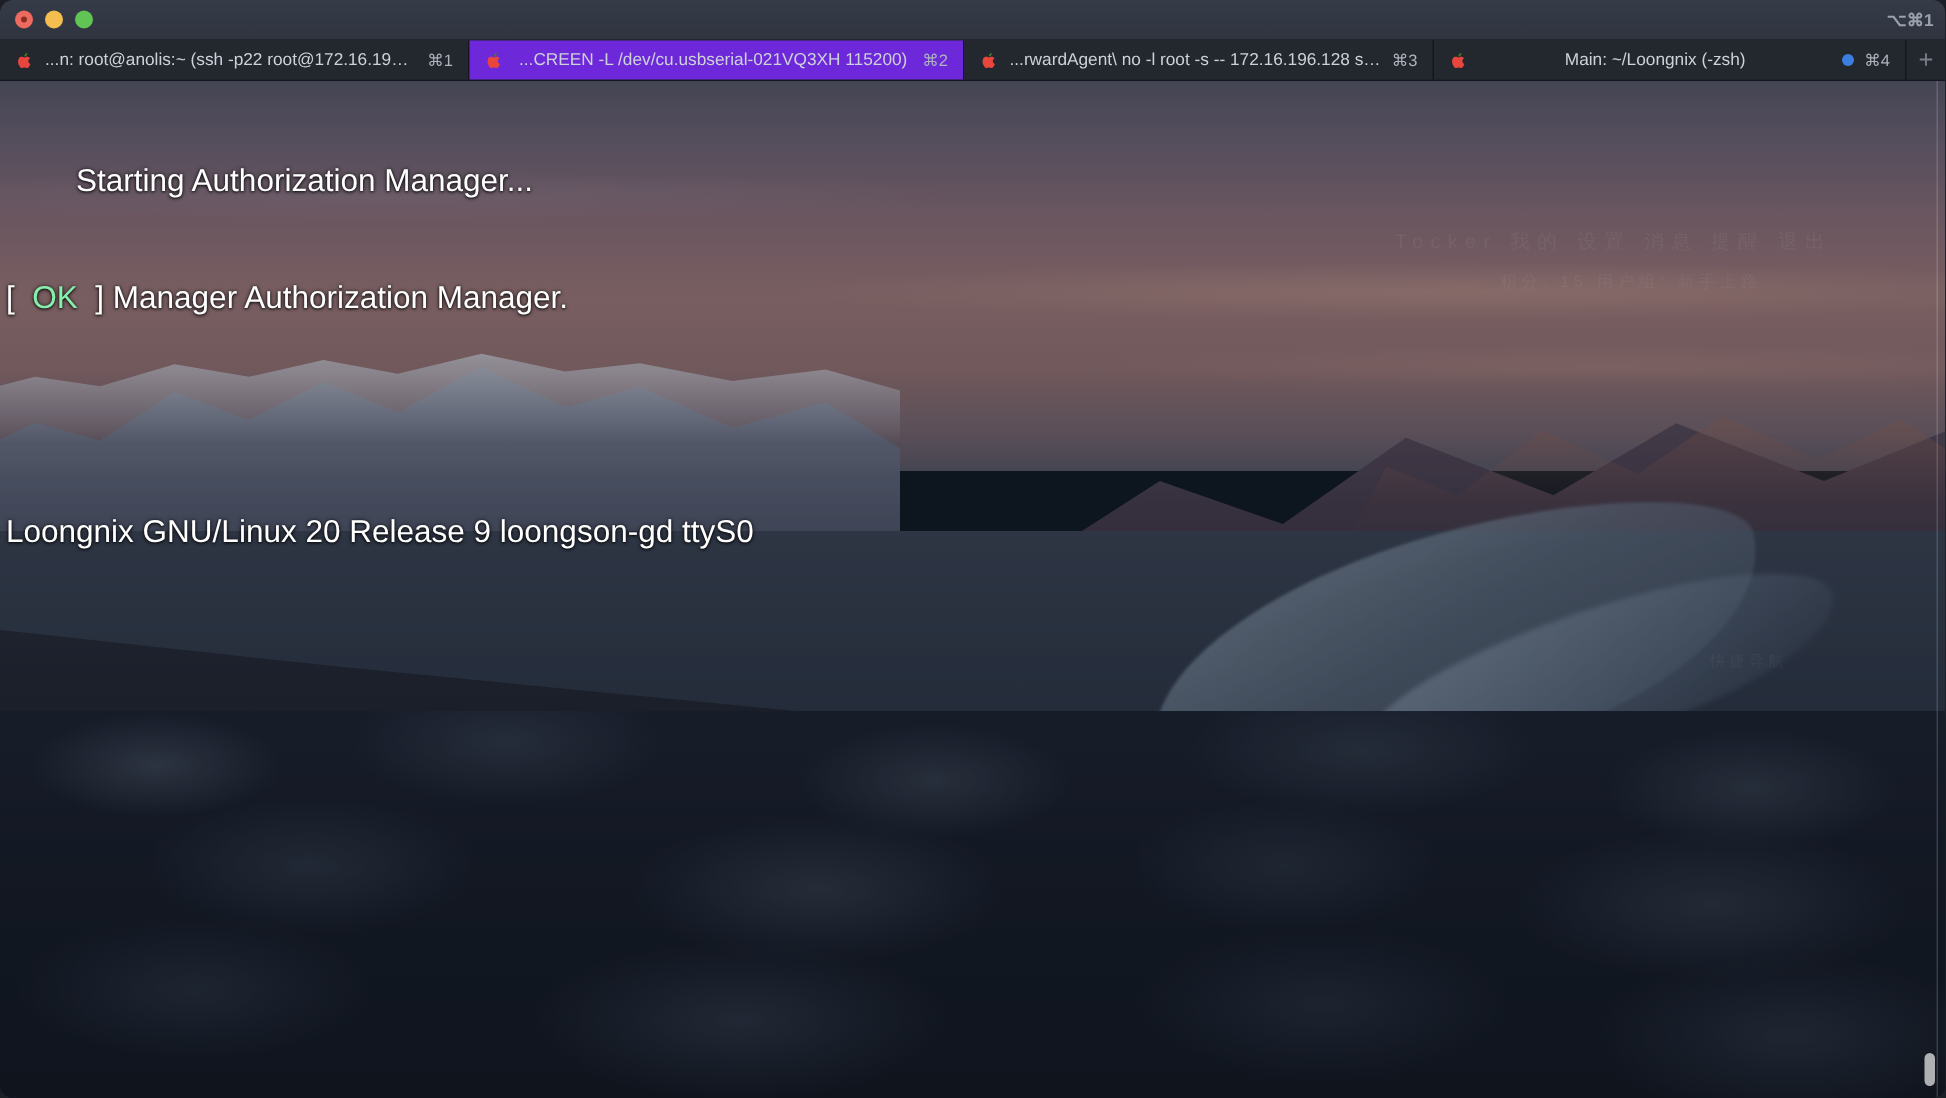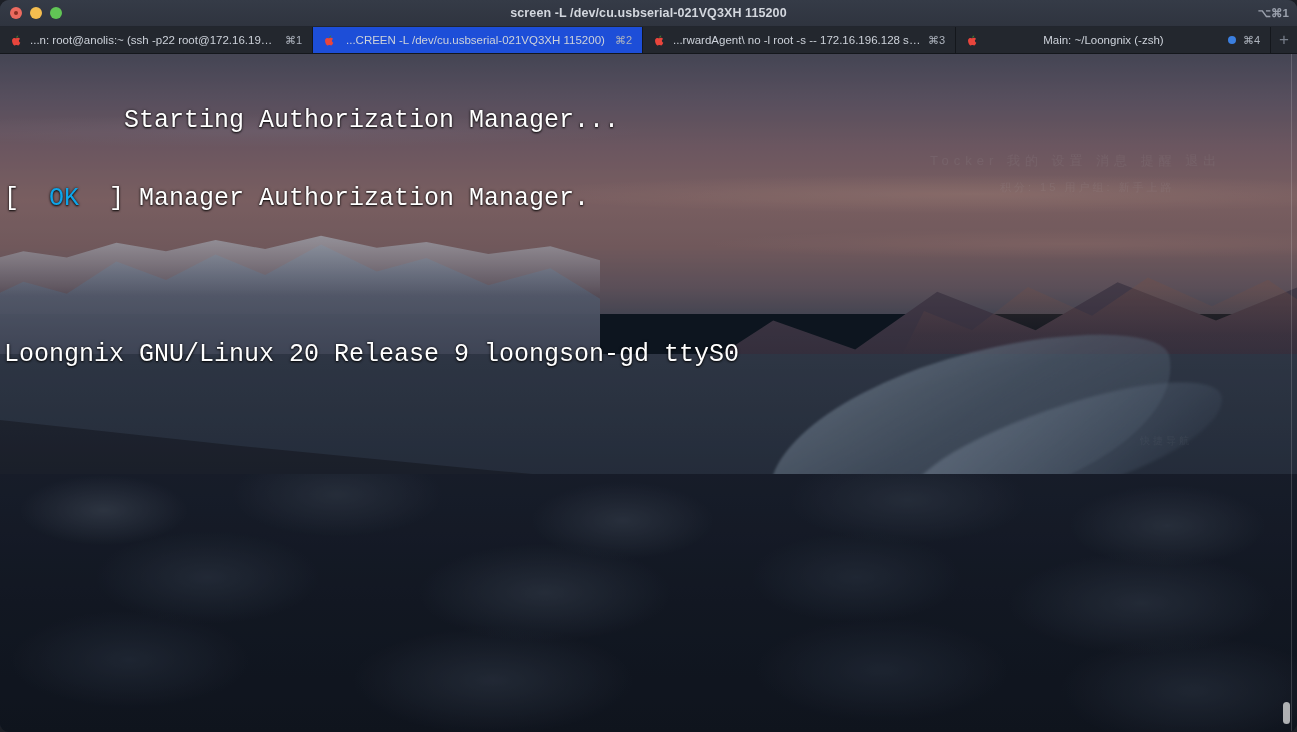--- a/index.html
+++ b/index.html
@@ -97,21 +97,21 @@
     background: #23272e;
     border-right: 1px solid #14171c;
     font-family: "Liberation Sans", sans-serif;
     font-size: 11.5px;
     color: #cdd2da;
     white-space: nowrap;
     overflow: hidden;
     position: relative;
   }
   .tab.active {
-    background: #1d4ed8;
+    background: #6d28d9;
   }
   .tab .tab-label {
     flex: 1 1 auto;
     text-align: center;
     overflow: hidden;
     text-overflow: ellipsis;
   }
   .tab .tab-key {
     font-size: 11px;
     color: #aeb4be;
@@ -312,29 +312,29 @@
     position: absolute;
     inset: 0;
     background: rgba(10,16,26,0.30);
   }
 
   
   .term-text {
     position: absolute;
     inset: 0;
     padding: 2px 0 0 4px;
-    font-family: Liberation Mono, monospace;
-    font-size: 25px;
+    font-family: Liberation Sans, sans-serif;
+    font-size: 21px;
     line-height: 26px;
     color: #ffffff;
     white-space: pre;
     text-shadow: 0 1px 2px rgba(0,0,0,0.85), 0 0 3px rgba(0,0,0,0.6);
     letter-spacing: 0px;
   }
-  .term-text .ok { color: #0ea5e9; }
+  .term-text .ok { color: #86efac; }
   .term-line { height: 26px; }
 
   
   .scroll-track {
     position: absolute;
     top: 0; right: 5px;
     width: 1px;
     height: 100%;
     background: rgba(255,255,255,0.16);
   }
@@ -352,21 +352,20 @@
 <body>
 
 <div class="window">
 
   <div class="titlebar">
     <div class="traffic">
       <div class="light close"></div>
       <div class="light min"></div>
       <div class="light max"></div>
     </div>
-    <div class="title-text">screen -L /dev/cu.usbserial-021VQ3XH 115200</div>
     <div class="title-shortcut">⌥⌘1</div>
   </div>
 
   <div class="tabbar">
 
     <div class="tab tab-1">
       <svg class="apple-icon" viewBox="0 0 24 24">
         <path d="M16.4 12.6c0-2.4 2-3.5 2.1-3.6-1.1-1.7-2.9-1.9-3.5-1.9-1.5-.2-2.9.9-3.6.9-.8 0-1.9-.9-3.1-.8C6.7 7.2 5.3 8 4.5 9.4c-1.6 2.8-.4 7 1.2 9.3.8 1.1 1.7 2.4 2.9 2.3 1.2 0 1.6-.7 3-.7s1.8.7 3.1.7c1.3 0 2.1-1.1 2.9-2.3.9-1.3 1.3-2.6 1.3-2.7-.1 0-2.5-1-2.5-3.4z" fill="#e8453c"></path>
         <path d="M14.2 5.6c.7-.8 1.1-1.9 1-3-.9 0-2.1.6-2.8 1.4-.6.7-1.1 1.8-1 2.9 1 .1 2.1-.5 2.8-1.3z" fill="#3f7d2f"></path>
       </svg>

